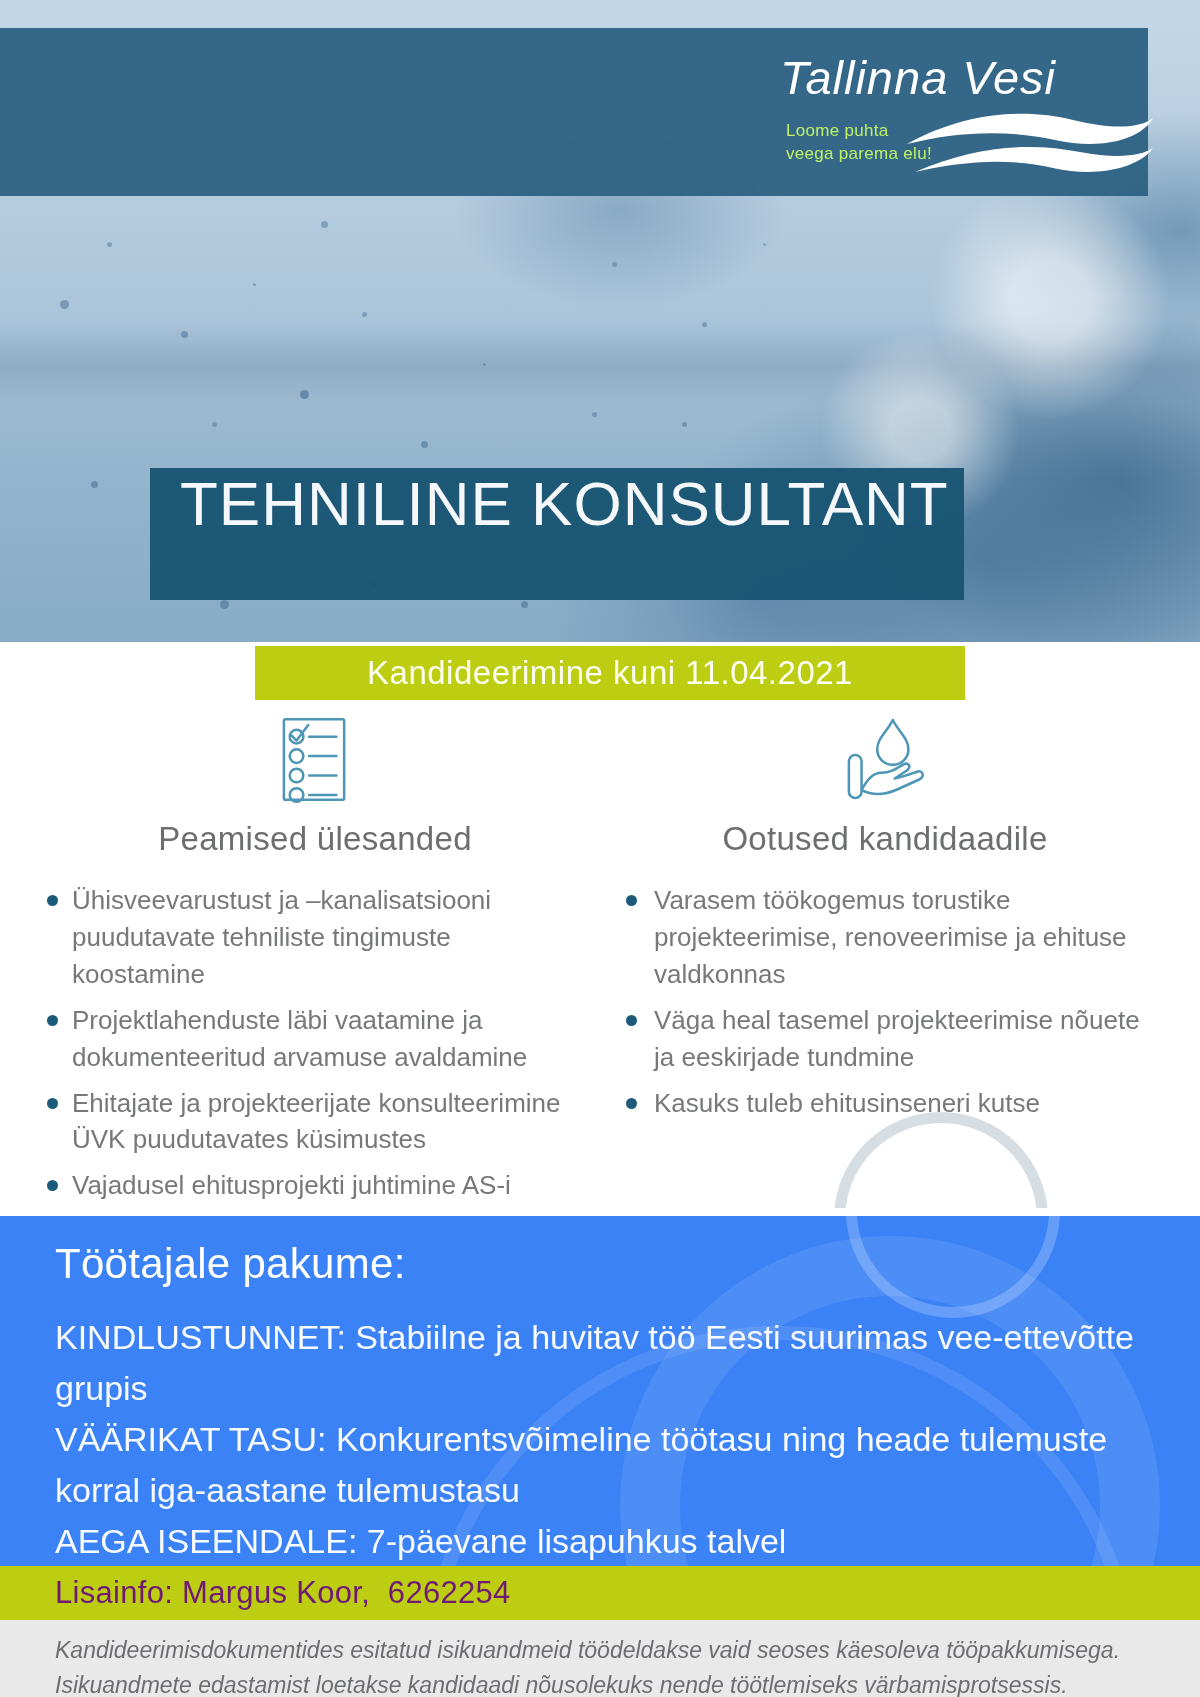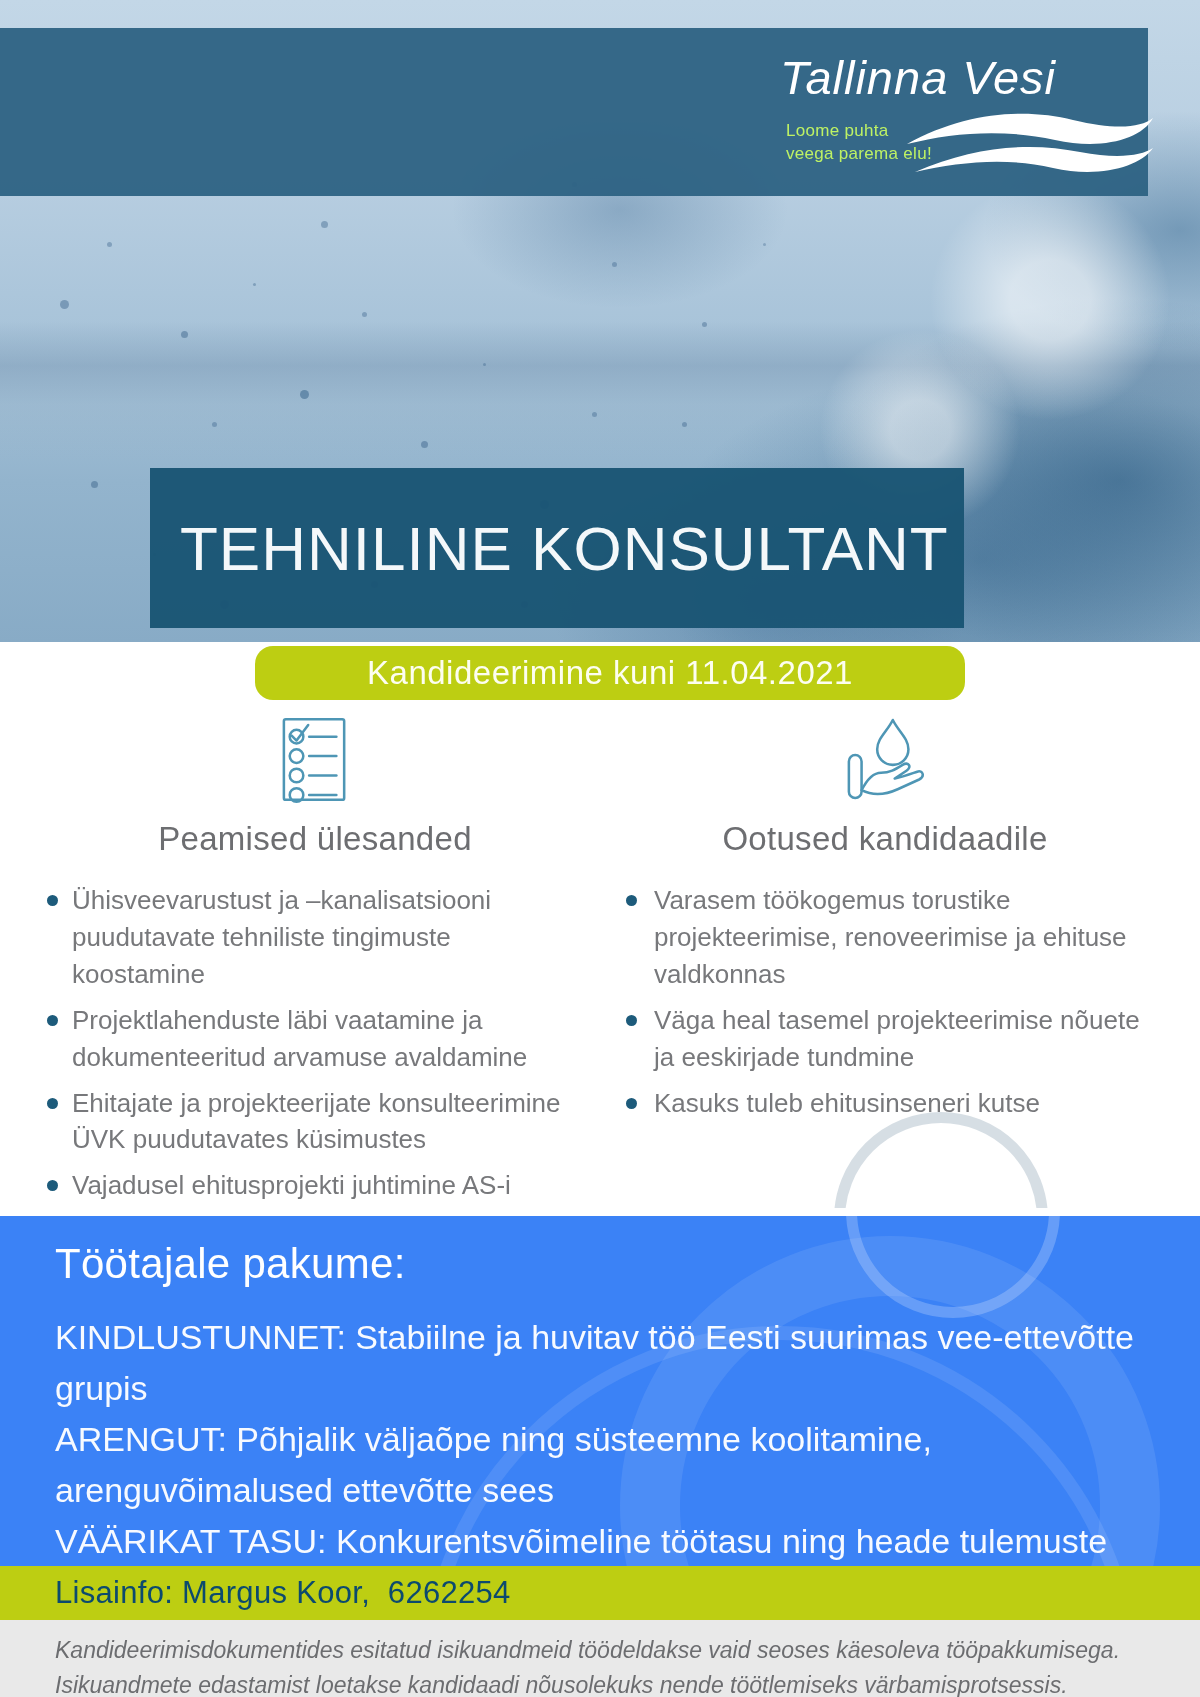--- a/index.html
+++ b/index.html
@@ -58,32 +58,32 @@
     font-family:"Liberation Sans", sans-serif;
   }
   .tagline {
     position:absolute; left:786px; top:92px;
     color:#bef264; font-size:17px; line-height:1.35; letter-spacing:.3px;
   }
   .wave-icon-box { position:absolute; left:905px; top:78px; width:250px; height:84px; }
 
   
   .title-banner {
-    position:absolute; left:150px; top:468px; width:814px; height:160px;
+    position:absolute; left:150px; top:468px; width:814px; height:132px;
     background:rgba(26,85,116,0.97);
-    display:flex; align-items:center; padding-left:30px;
+    display:flex; align-items:flex-start; padding-left:30px;
   }
   .title-banner h1 {
     color:#f4f8fa; font-size:62px; font-weight:normal; letter-spacing:1px; white-space:nowrap;
   }
 
   
   .deadline-bar {
     margin-left:255px; margin-top:4px; width:710px; height:54px;
-    background:#bdce12; display:flex; align-items:center; justify-content:center;border-radius:18px;
+    background:#bdce12; display:flex; align-items:center; justify-content:center;
   }
   .deadline-bar span { color:#fdfef0; font-size:33px; letter-spacing:.5px; }
 
   
   .columns {
     position:relative; display:flex; gap:20px; padding:12px 40px 0 40px; height:508px; overflow:hidden;
   }
   .col { flex:1 1 50%; }
   .col-icon { display:flex; justify-content:center; height:92px; align-items:flex-end; }
   .col h2 {
@@ -115,21 +115,21 @@
   .offer p { color:rgba(255,255,255,0.96); font-size:34px; line-height:1.5; max-width:1095px; position:relative; z-index:2; }
   .ring1 { position:absolute; right:140px; top:-112px; width:214px; height:214px; border:11px solid rgba(255,255,255,0.22); border-radius:50%; z-index:1; }
   .ring2 { position:absolute; left:620px; top:20px; width:540px; height:540px; border:60px solid rgba(255,255,255,0.09); border-radius:50%; z-index:1; }
   .ring3 { position:absolute; left:420px; top:110px; width:720px; height:720px; border:14px solid rgba(255,255,255,0.10); border-radius:50%; z-index:1; }
 
   
   .contact-bar {
     width:1200px; height:54px; background:#bdce12;
     display:flex; align-items:center; padding-left:55px;
   }
-  .contact-bar span { color:#0c4a6e; font-size:31px; letter-spacing:.3px; white-space:pre-wrap; }
+  .contact-bar span { color:#701a75; font-size:31px; letter-spacing:.3px; white-space:pre-wrap; }
 
   
   .page-footer {
     width:1200px; height:85px; background:#e9e9e9;
     padding:13px 55px 0 55px;
   }
   .page-footer p { color:#6c6d70; font-size:23px; font-style:italic; line-height:1.5; }
 
   svg .stroke { fill:none; stroke:#4e96b5; stroke-width:2.6; stroke-linecap:round; stroke-linejoin:round; }
   svg .wave { fill:#ffffff; }
@@ -211,21 +211,20 @@
 </div>
 
 <div class="offer">
   <div class="ring1"></div>
   <div class="ring2"></div>
   <div class="ring3"></div>
   <h2>Töötajale pakume:</h2>
   <div>
 
   <p>KINDLUSTUNNET: Stabiilne ja huvitav töö Eesti suurimas vee-ettevõtte grupis</p>
-      <p>ARENGUT: Põhjalik väljaõpe ning süsteemne koolitamine, arenguvõimalused ettevõtte sees</p>
       <p>VÄÄRIKAT TASU: Konkurentsvõimeline töötasu ning heade tulemuste korral iga-aastane tulemustasu</p>
       <p>AEGA ISEENDALE: 7-päevane lisapuhkus talvel</p>
       <p>SÕBRALIKKU TÖÖKESKKONDA: Tipptasemel tööohutus, ühisüritused, toetavad juhid ja meeskond</p>
     </div>
 </div>
 
 <div class="contact-bar">
   <span>Lisainfo: Margus Koor,  6262254</span>
 </div>
 

